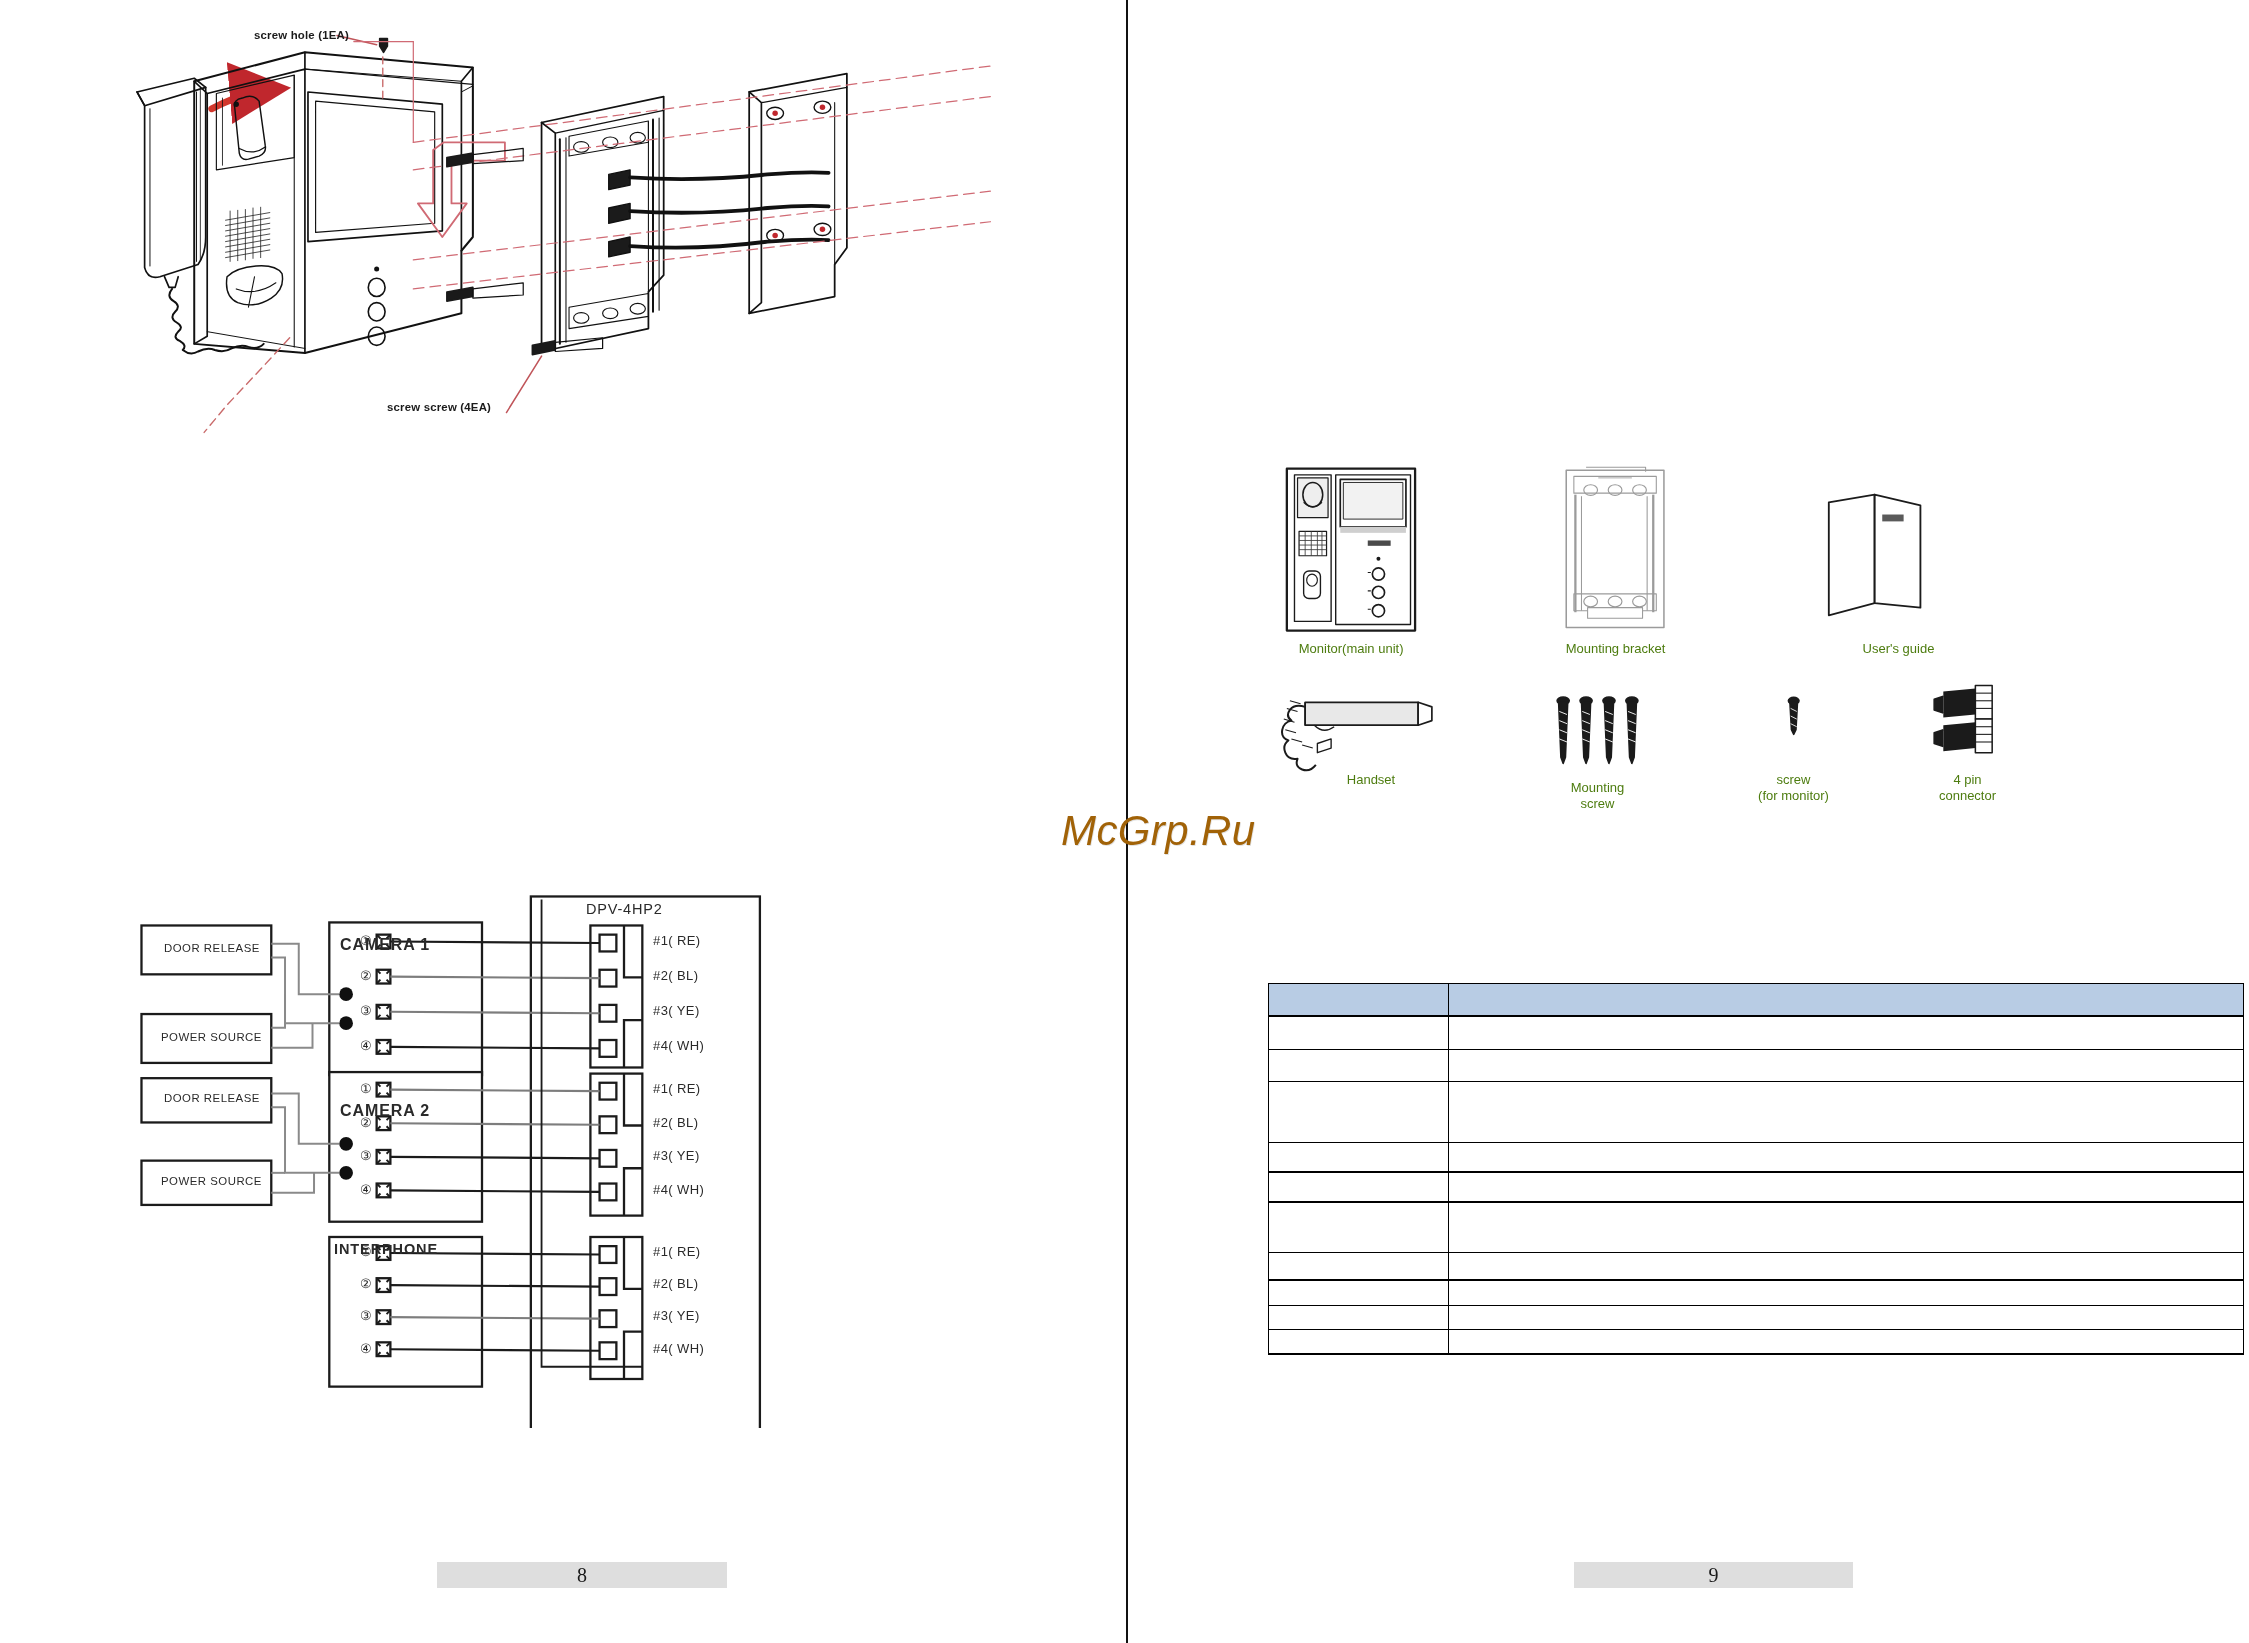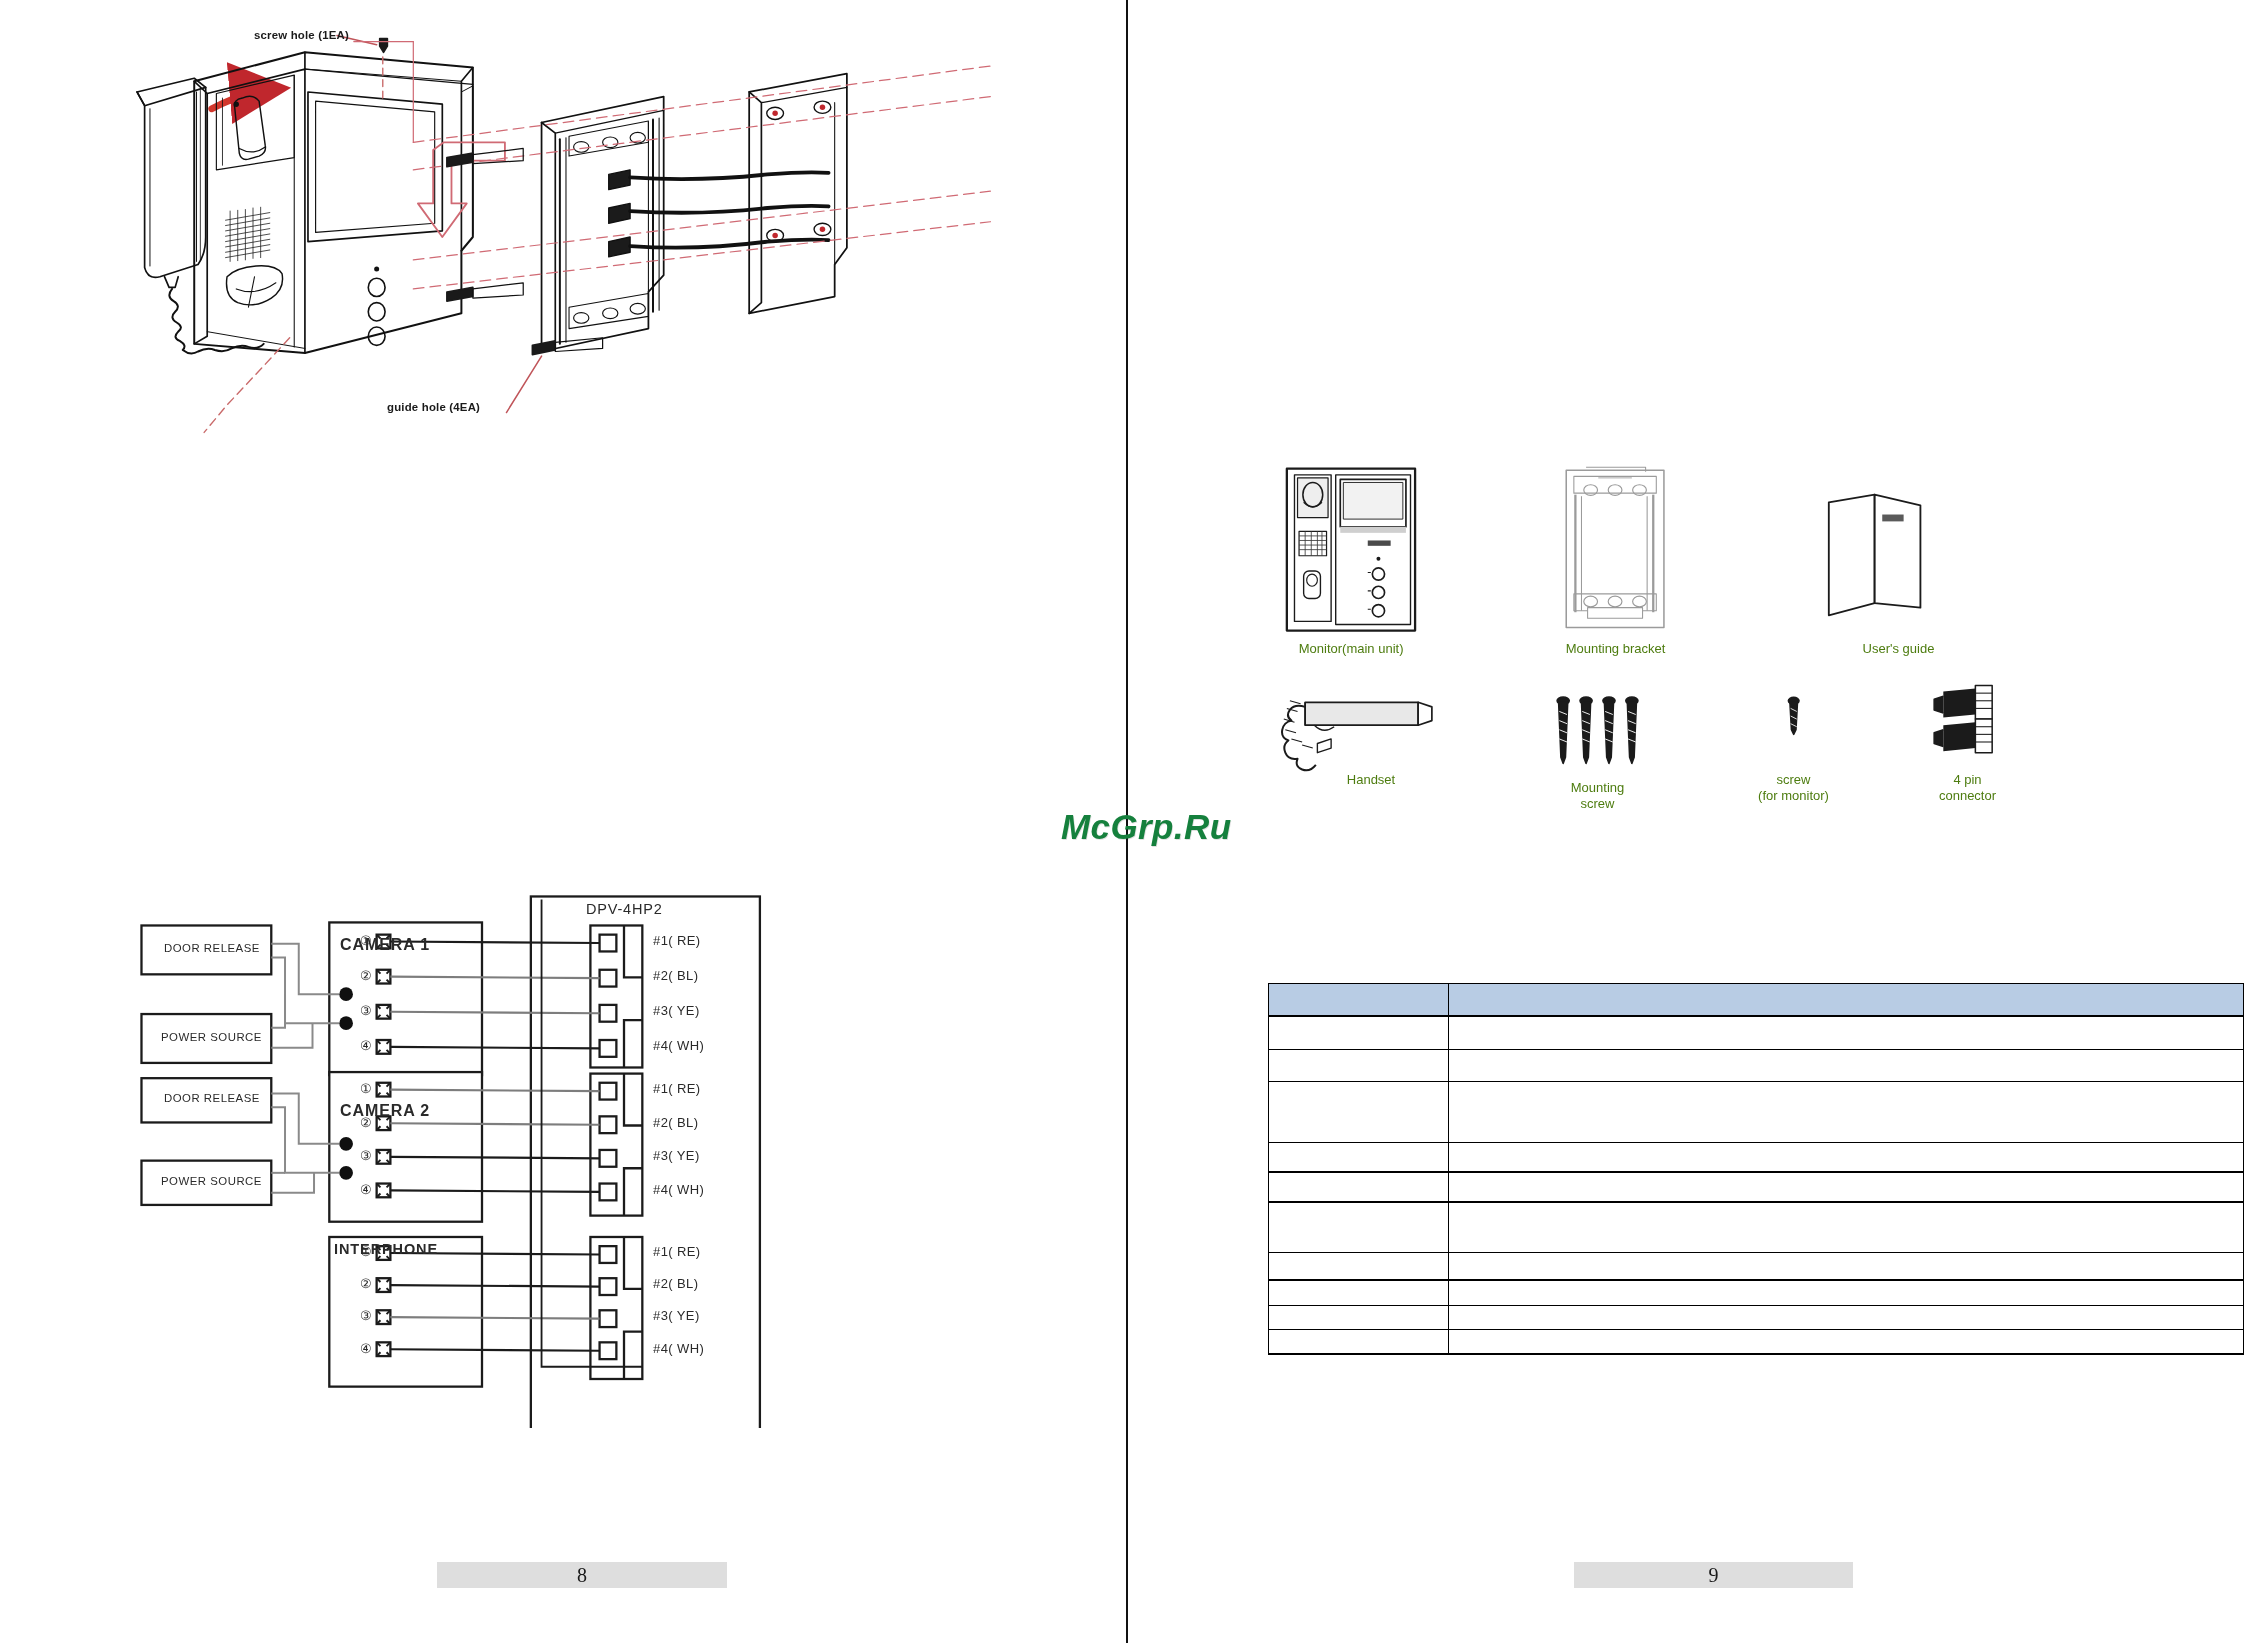--- a/index.html
+++ b/index.html
@@ -25,22 +25,22 @@
     font-family: "Liberation Serif", serif;
     font-size: 20px; color: #1a1a1a;
   }
   #footer-left  { left: 437px;  top: 1562px; width: 290px; }
   #footer-right { left: 1574px; top: 1562px; width: 279px; }
 
   
   #watermark {
     position: absolute; left: 1061px; top: 807px;
     font-family: "Liberation Sans", sans-serif;
-    font-size: 35px; font-style: italic; font-weight: bold;
-    color: #15803d; letter-spacing: 0.4px;
+    font-size: 42px; font-style: italic; font-weight: normal;
+    color: #a16207; letter-spacing: 0.4px;
     text-shadow: 0.8px 0.8px 0 rgba(0,0,0,0.12);
   }
 
   
   #exploded { position: absolute; left: 114px; top: 7.6px; width: 878px; height: 458px; }
   .ex-label {
     position: absolute;
     font-family: "Liberation Sans", sans-serif;
     font-size: 11.4px; font-weight: bold; color: #1b1b1b;
     letter-spacing: 0.2px;
@@ -246,21 +246,21 @@
           <path d="M548,442 L578,436 L578,448 L548,454 Z" fill="#1a1a1a" stroke="#1a1a1a"></path>
           <path d="M578,438 L640,432 L640,446 L578,450 Z" fill="none" stroke-width="1.6"></path>
         </g>
 
         <path d="M560,456 L514,530" stroke="#c0555a" stroke-width="2" fill="none"></path>
       </g>
     </svg>
 
     <div class="ex-label" style="left:104px; top:21.4px;">screw hole (1EA)</div>
 
-    <div class="ex-label" style="left:237px; top:393px;">guide hole (4EA)</div>
+    <div class="ex-label" style="left:237px; top:393px;">screw screw (4EA)</div>
   </div>
 
   <div id="wiring">
     <svg width="878" height="550" viewBox="0 0 1150 720">
       <g fill="none" stroke="#1b1b1b">
 
         <rect x="546" y="24" width="300" height="698" stroke-width="3" fill="#fff"></rect>
 
         <rect x="36" y="62" width="170" height="64" stroke-width="3" fill="#fff"></rect>
         <rect x="36" y="178" width="170" height="64" stroke-width="3" fill="#fff"></rect>

